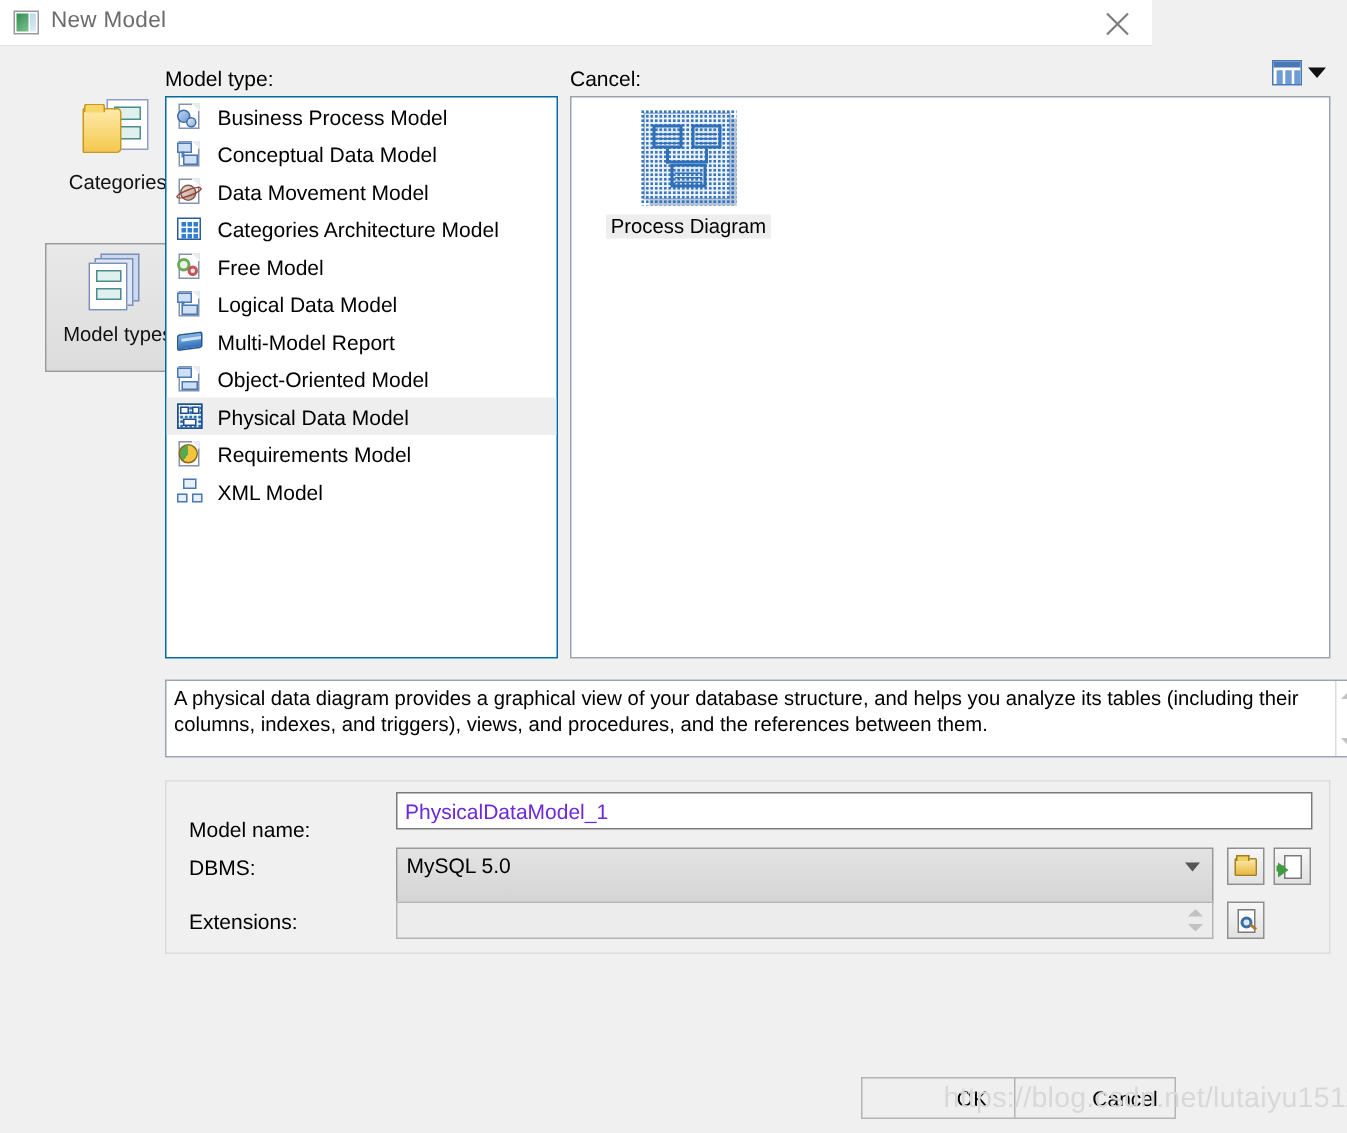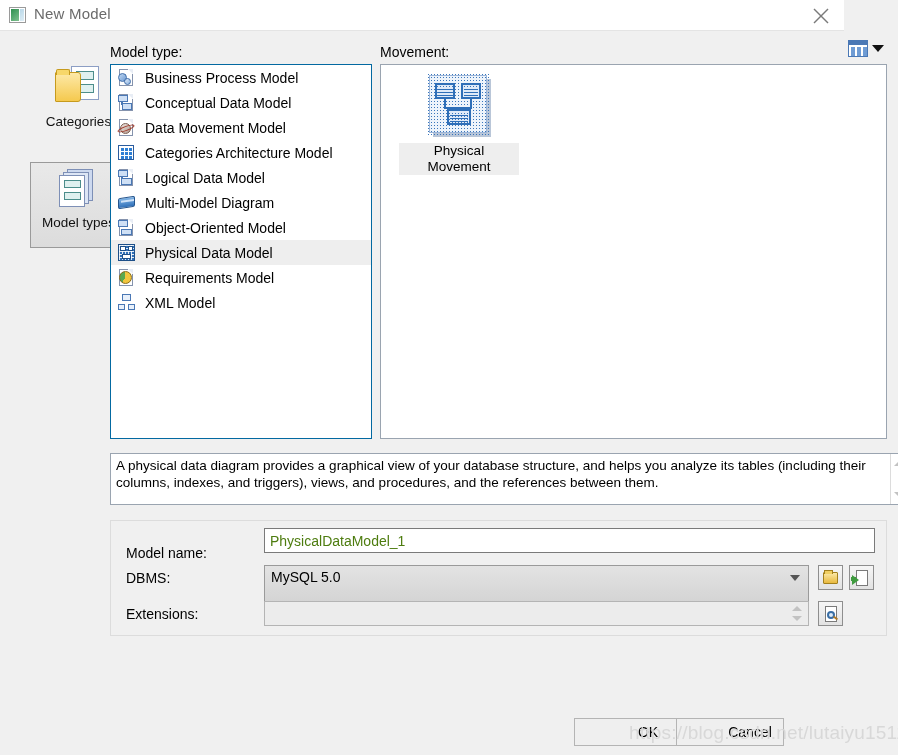--- a/index.html
+++ b/index.html
@@ -12,21 +12,21 @@
   }
   #dialog {
     position: relative;
     width: 898px; height: 755px;
     background: #f0f0f0;
   }
 
   
   #titlebar {
     position: absolute; left: 0; top: 0;
-    width: 844px; height: 31px;
+    width: 768px; height: 31px;
     background: #ffffff;
     border-bottom: 1px solid #e4e4e4;
   }
   #title-icon {
     position: absolute; left: 9px; top: 7px;
     width: 17px; height: 16px;
     background: #ffffff;
     border: 1px solid #9a9a9a;
   }
   #title-icon .sq {
@@ -313,21 +313,21 @@
   .flabel { position: absolute; font-size: 14px; color: #000; }
   #lbl-modelname { left: 15px; top: 24px; }
   #lbl-dbms { left: 15px; top: 49px; }
   #lbl-extensions { left: 15px; top: 85px; }
 
   #input-modelname {
     position: absolute; left: 153px; top: 7px;
     width: 611px; height: 25px;
     background: #ffffff; border: 1px solid #7a7a7a;
     font-family: "Liberation Sans", sans-serif;
-    font-size: 14px; color: #4d7c0f;
+    font-size: 14px; color: #6d28d9;
     padding: 0 5px;
     outline: none;
   }
   #select-dbms {
     position: absolute; left: 153px; top: 44px;
     width: 545px; height: 38px;
     background: linear-gradient(180deg,#e3e3e3 0%,#d4d4d4 100%);
     border: 1px solid #9a9a9a;
     font-size: 14px; color: #000;
   }
@@ -439,21 +439,21 @@
             <b></b>
             <i></i>
           </div>
       </div>
       <span class="rail-label">Model types</span>
     </div>
 
   </div>
 
   <div class="sec-label" id="lbl-modeltype">Model type:</div>
-  <div class="sec-label" id="lbl-diagram">Movement:</div>
+  <div class="sec-label" id="lbl-diagram">Cancel:</div>
 
   <div id="viewmode">
     <div class="vmicon">
       <div class="bar"></div>
         <div class="dots"></div>
     </div>
     <div class="arrow"></div>
   </div>
 
   <div id="modeltype-list">
@@ -496,36 +496,44 @@
             <span class="w" style="left:6px;top:6px"></span>
           <span class="w" style="left:10px;top:6px"></span>
           <span class="w" style="left:2px;top:10px"></span>
             <span class="w" style="left:6px;top:10px"></span>
           <span class="w" style="left:10px;top:10px"></span>
         </span>
       </span>
       <span class="lbl">Categories Architecture Model</span>
     </div>
 
+    <div class="mt-item">
+      <span class="mt-ico ic-fm">
+        <span class="doc"></span>
+          <span class="c1"></span>
+          <span class="c2"></span>
+      </span>
+      <span class="lbl">Free Model</span>
+    </div>
 
     <div class="mt-item">
       <span class="mt-ico ic-ldm">
         <span class="doc"></span>
           <span class="b1"></span>
           <span class="ln"></span>
           <span class="b2"></span>
       </span>
       <span class="lbl">Logical Data Model</span>
     </div>
 
     <div class="mt-item">
       <span class="mt-ico ic-mmr">
         <span class="book"></span>
       </span>
-      <span class="lbl">Multi-Model Diagram</span>
+      <span class="lbl">Multi-Model Report</span>
     </div>
 
     <div class="mt-item">
       <span class="mt-ico ic-oom">
         <span class="doc"></span>
           <span class="b1"></span>
           <span class="b2"></span>
       </span>
       <span class="lbl">Object-Oriented Model</span>
     </div>
@@ -566,21 +574,21 @@
         <span class="shadow"></span>
         <span class="frame"></span>
         <span class="tb" style="left:8px;top:10px;width:20px;height:16px"></span>
         <span class="tb" style="left:34px;top:10px;width:20px;height:16px"></span>
         <span class="conn" style="left:17px;top:26px;width:2px;height:10px"></span>
         <span class="conn" style="left:17px;top:34px;width:26px;height:2px"></span>
         <span class="conn" style="left:43px;top:26px;width:2px;height:10px"></span>
         <span class="tb" style="left:20px;top:36px;width:24px;height:16px"></span>
         <span class="dots"></span>
       </div>
-      <div class="dg-cap sel">Physical Movement</div>
+      <div class="dg-cap sel">Process Diagram</div>
     </div>
 
 
   </div>
 
   <div id="desc-box">
     <div id="desc-text">A physical data diagram provides a graphical view of your database structure, and helps you analyze its tables (including their columns, indexes, and triggers), views, and procedures, and the references between them.</div>
     <div id="desc-scroll">
       <span class="sarrow up"></span>
       <span class="sarrow dn"></span>

